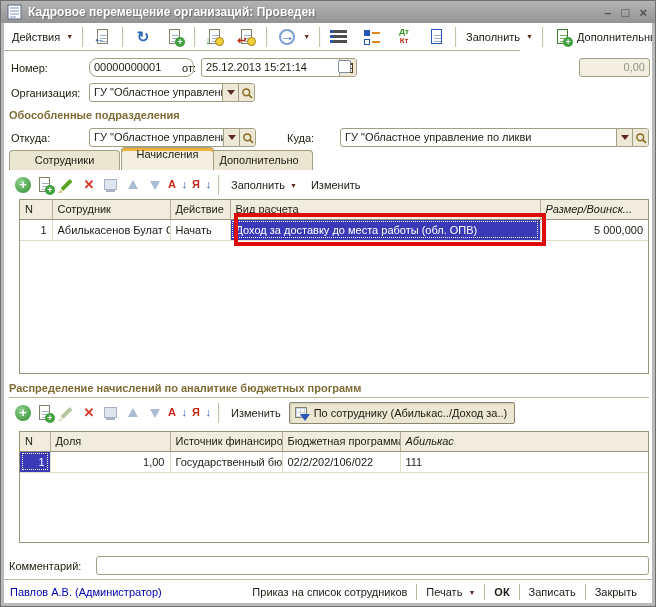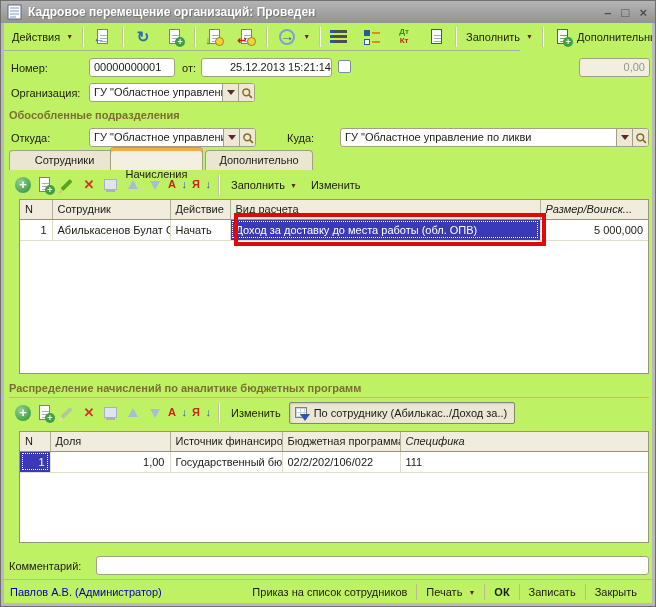--- a/index.html
+++ b/index.html
@@ -1,19 +1,19 @@
 <!DOCTYPE html>
 <html><head>
 <meta charset="utf-8">
 <style>
   * { margin:0; padding:0; box-sizing:border-box; }
   html,body { background:#d4d0c8; }
   body { font-family:"Liberation Sans", sans-serif; font-size:11px; color:#1c1b12; }
 
-  .window { position:relative; width:656px; height:607px; background:#bef264; overflow:hidden;
+  .window { position:relative; width:656px; height:607px; background:#ffffff; overflow:hidden;
             border:1px solid #6f6f6f; }
   .frame-left, .frame-right, .frame-bottom { position:absolute; background:#b9b9b9; z-index:50; }
   .frame-left { left:0; top:22px; width:3px; bottom:0; }
   .frame-right { right:0; top:22px; width:3px; bottom:0; }
   .frame-bottom { left:0; bottom:0; height:3px; width:100%; }
 
   
   .titlebar { position:absolute; left:0; top:0; width:656px; height:22px;
               background:linear-gradient(#b4b4b4,#939393); display:flex; align-items:center;
               padding:0 6px; gap:6px; }
@@ -102,22 +102,22 @@
              background-size:4px 4px; background-color:#f6f2e0; }
   .datefield { position:absolute; display:flex; border:1px solid #a39f83; border-radius:3px; background:#fff; height:19px; overflow:hidden; }
   .datefield .val { flex:1; padding:2px 4px; white-space:nowrap; }
   .checkbox { position:absolute; width:13px; height:13px; background:#fff; border:1px solid #7d8da0; border-radius:2px; }
   .group-title { position:absolute; font-weight:bold; color:#7E6C34; white-space:nowrap; }
   .hline { position:absolute; height:1px; background:#bcb8a0; }
 
   
   .tab { position:absolute; top:149px; height:20px; background:#EAE6D2; border:1px solid #a39f83;
          border-bottom:none; border-radius:4px 4px 0 0; text-align:center; padding-top:3px; }
-  .tab.active { top:146px; height:23px; background:#F3F0E1; z-index:2; padding-top:20px;
-                box-shadow:inset 0 3px 0 #f0b03c; }
+  .tab.active { top:146px; height:23px; background:#F3F0E1; z-index:2; padding-top:0;
+                box-shadow:inset 0 3px 0 #f0b03c;margin-left:11px; }
 
   
   .grid { position:absolute; background:#fff; border:1px solid #98947c; }
   .grid table { border-collapse:collapse; width:100%; table-layout:fixed; }
   .grid th { background:#F0EDDE; font-weight:normal; text-align:left; padding:2px 5px;
              border-right:1px solid #b3af98; border-bottom:1px solid #98947c; height:19px;
              white-space:nowrap; overflow:hidden; }
   .grid th:last-child { border-right:none;font-style:italic; }
   .grid td { padding:2px 5px; border-right:1px solid #e0ddc9; border-bottom:1px solid #e0ddc9;
              height:21px; white-space:nowrap; overflow:hidden; background:#fff; }
@@ -251,23 +251,23 @@
       <span class="ico">
           <span class="doc green"></span>
           <span class="plus-badge" style="background:#3ea03e;"></span>
         </span>
       <span>Дополнительные стажи</span>
     </div>
 
   </div>
 
   <div class="lbl" style="left:10px;top:61px;">Номер:</div>
-  <div class="inp" style="left:88px;top:57px;width:86px;">00000000001</div>
+  <div class="inp" style="left:88px;top:57px;width:105px;border-radius:8px;">00000000001</div>
   <div class="lbl" style="left:181px;top:61px;">от:</div>
-  <div class="datefield" style="left:200px;top:57px;width:131px;padding-left:24px;">
+  <div class="datefield" style="left:200px;top:57px;width:156px;">
     <span class="val">25.12.2013 15:21:14</span>
     <span class="calbtn">
         <span class="calgrid"></span>
       </span>
   </div>
   <div class="checkbox" style="left:337px;top:59px;"></div>
   <div class="inp disabled" style="left:578px;top:57px;width:71px;">0,00</div>
 
   <div class="lbl" style="left:10px;top:86px;">Организация:</div>
   <div class="combo" style="left:88px;top:82px;width:166px;">
@@ -442,21 +442,21 @@
           <col style="width:112px">
           <col style="width:118px">
           <col>
         </colgroup>
       <thead>
         <tr>
           <th>N</th>
           <th>Доля</th>
           <th>Источник финансирован..</th>
           <th>Бюджетная программа</th>
-          <th>Специфика</th>
+          <th>Абилькас</th>
         </tr>
       </thead>
       <tbody>
         <tr>
           <td class="num sel">1</td>
           <td class="num">1,00</td>
           <td>Государственный бюджет</td>
           <td>02/2/202/106/022</td>
           <td>111</td>
         </tr>

